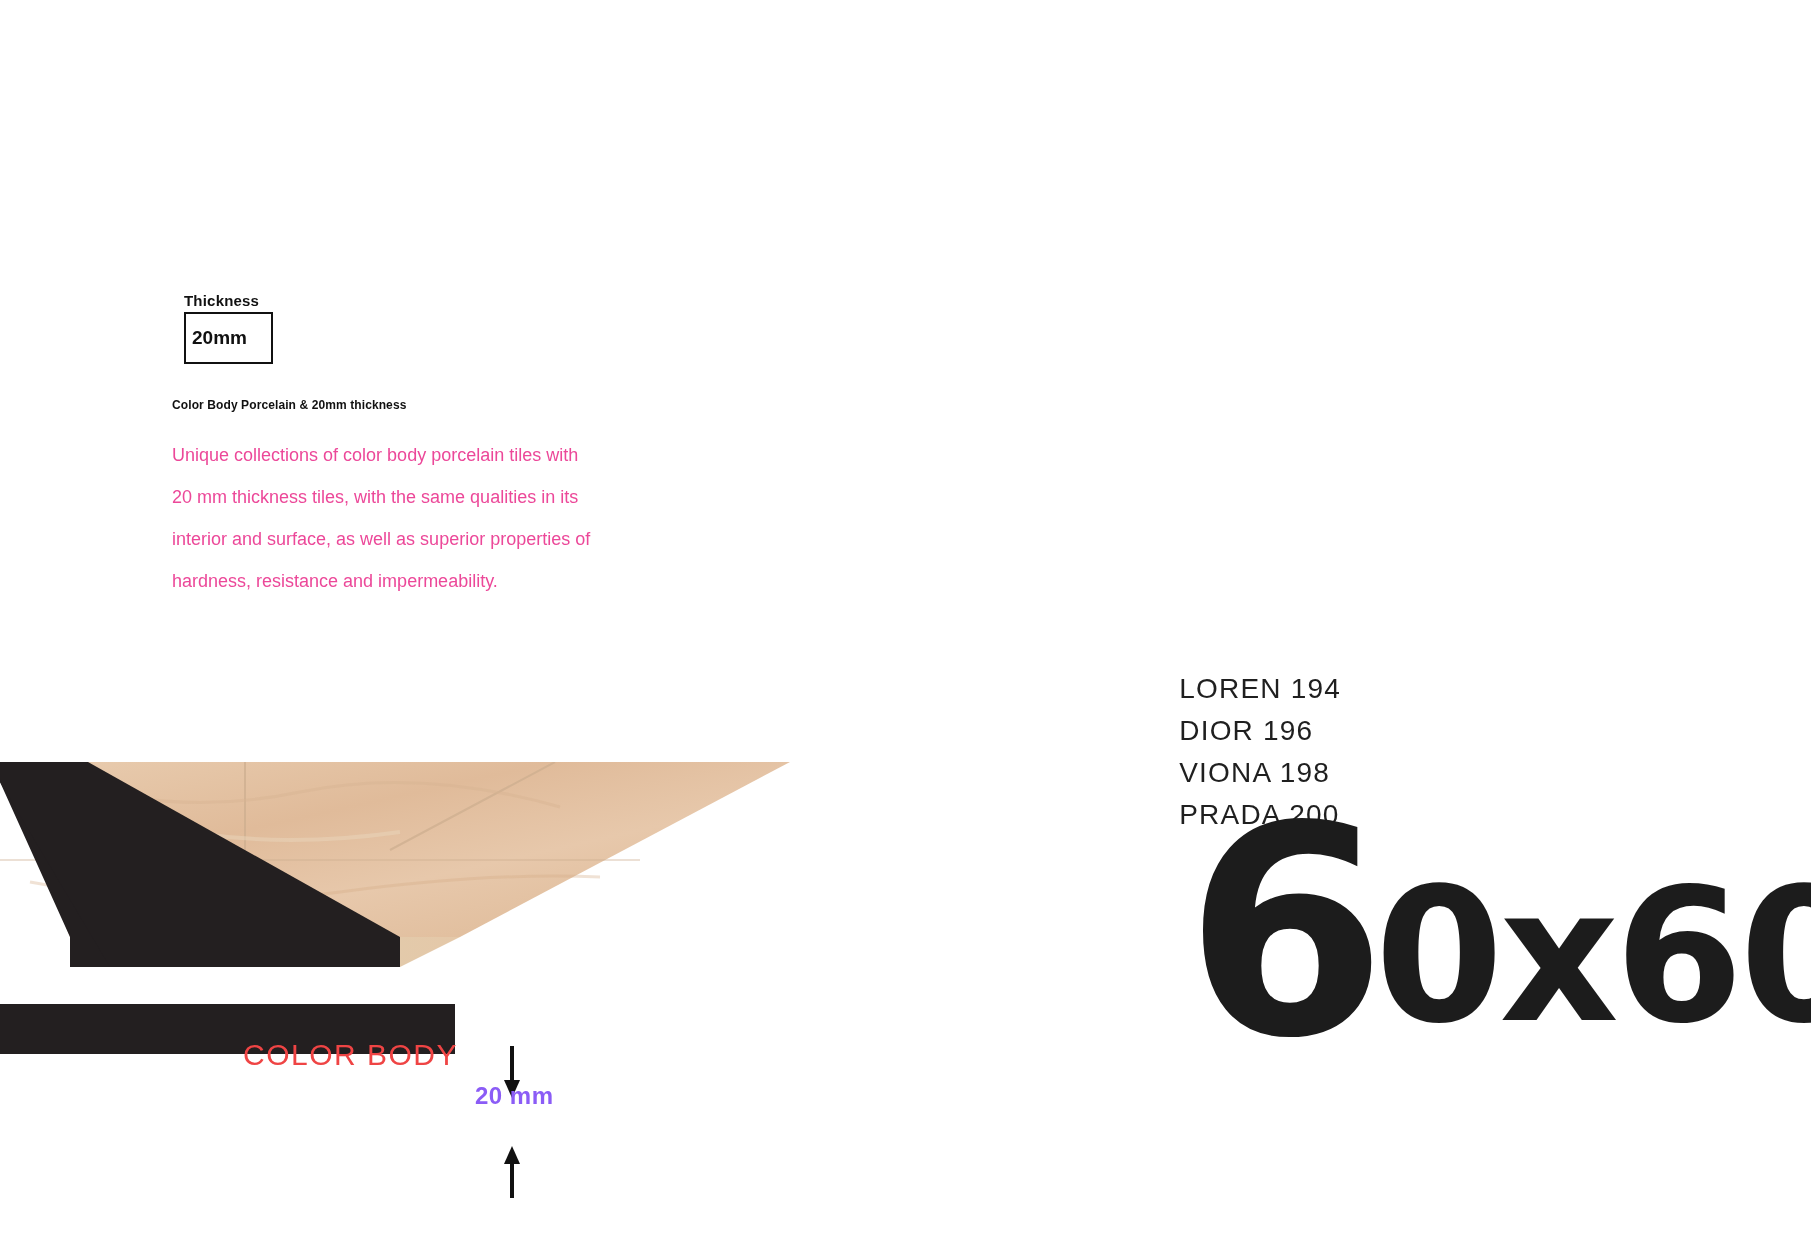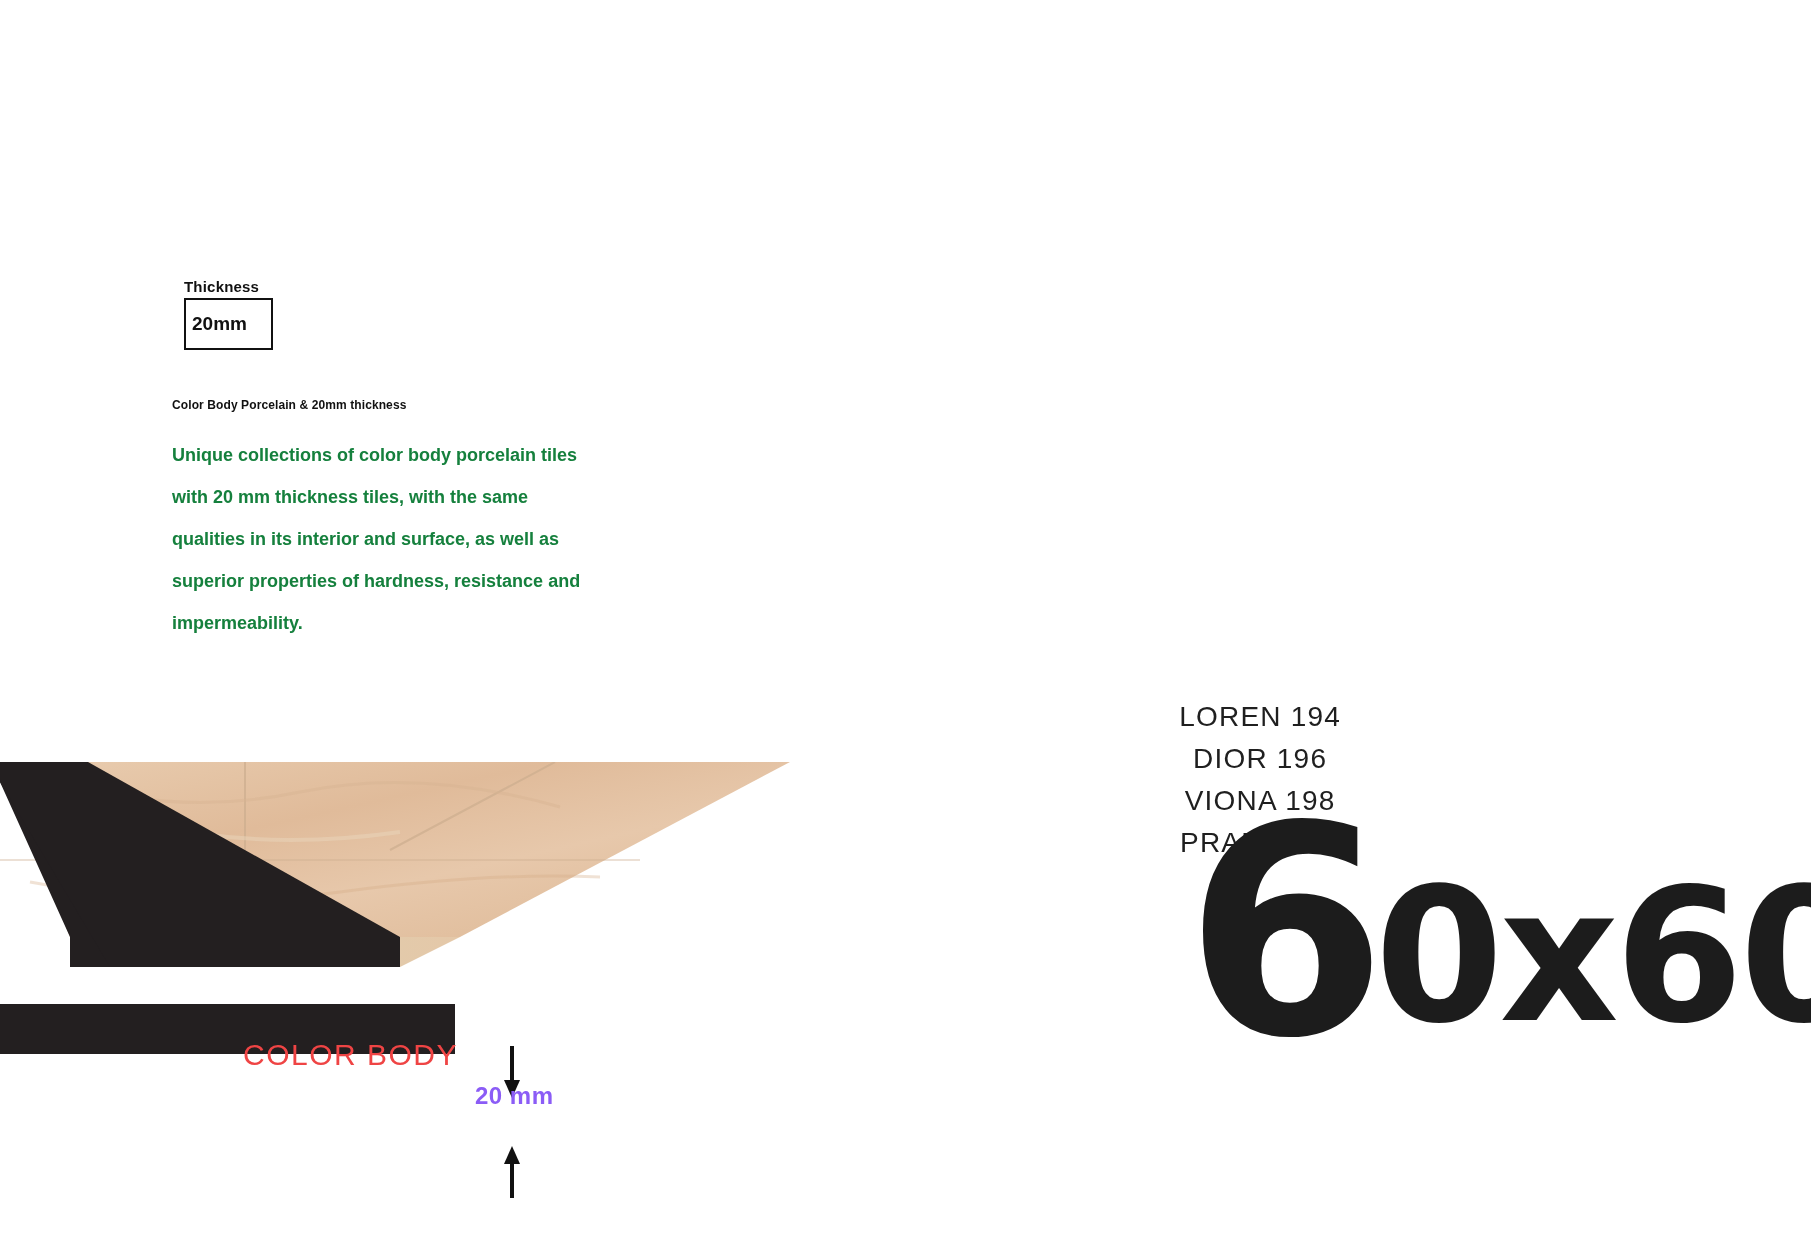--- a/index.html
+++ b/index.html
@@ -13,21 +13,21 @@
     position: relative;
     overflow: hidden;
     font-family: "Liberation Sans", sans-serif;
     color: #1a1a1a;
   }
 
   
   .thickness-block {
     position: absolute;
     left: 172px;
-    top: 278px;
+    top: 292px;
     width: 90px;
     padding-left: 12px;
   }
   .thickness-label {
     font-size: 15px;
     font-weight: bold;
     letter-spacing: 0.2px;
     color: #111;
     margin-bottom: 3px;
   }
@@ -56,22 +56,22 @@
   .desc-heading {
     font-size: 12px;
     font-weight: bold;
     color: #111;
     margin-bottom: 22px;
     letter-spacing: 0.1px;
   }
   .desc-body {
     font-size: 18px;
     line-height: 42px;
-    color: #15803d;
-    font-weight: 700;
+    color: #ec4899;
+    font-weight: 400;
   }
 
   
   .tile-art {
     position: absolute;
     left: 0;
     top: 762px;
     width: 920px;
     height: 380px;
   }
@@ -102,22 +102,22 @@
   .arrow-svg {
     position: absolute;
     left: 492px;
     top: 1042px;
   }
 
   
   .collections {
     position: absolute;
     right: 470px;
-    top: 680px;
-    text-align: center;
+    top: 652px;
+    text-align: left;
   }
   .collections li {
     list-style: none;
     font-size: 28px;
     letter-spacing: 1.2px;
     color: #1f1f1f;
     line-height: 42px;
     font-weight: 400;
   }
 

